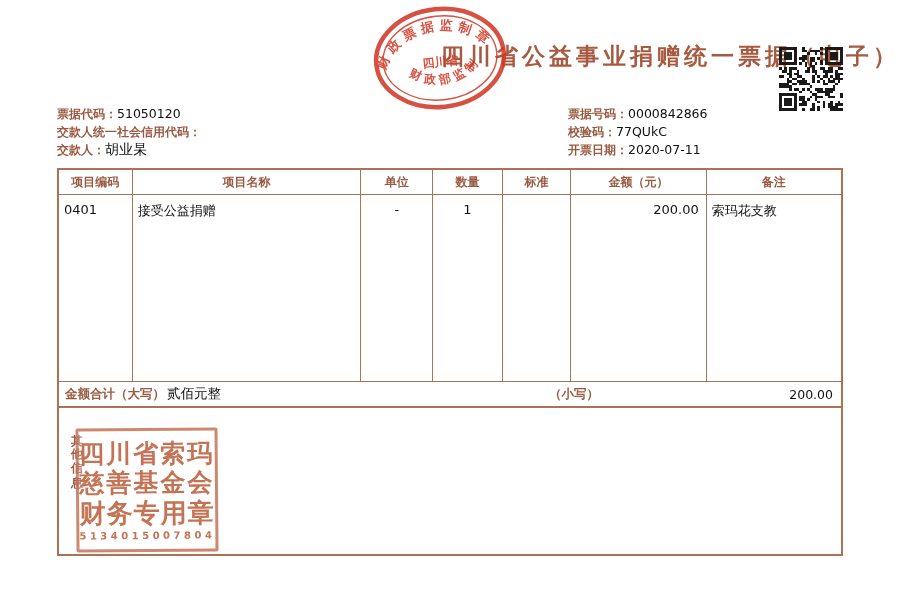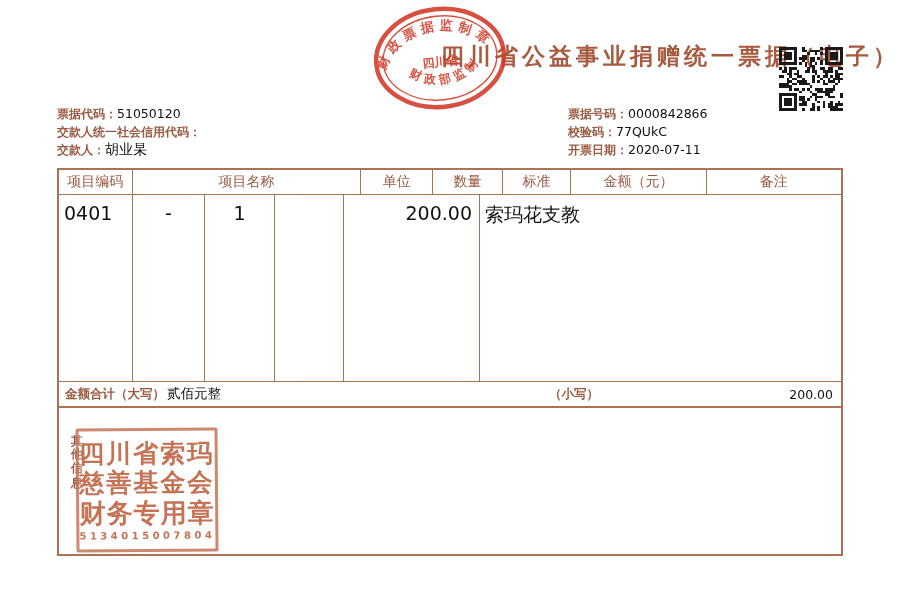--- a/index.html
+++ b/index.html
@@ -37,22 +37,22 @@
     position:absolute;left:57px;top:168px;width:786px;height:388px;
     border:2px solid var(--border-brown,#ab7354);box-sizing:border-box;
   }
   .tr{display:flex;box-sizing:border-box;}
   .th-row{height:25px;border-bottom:1px solid var(--border-brown,#ab7354);}
   .td-row{height:186px;}
   .cell{box-sizing:border-box;border-right:1px solid var(--border-brown,#ab7354);overflow:hidden;}
   .cell:last-child{border-right:none;}
   .th{display:flex;align-items:center;justify-content:center;
     color:var(--label-brown,#9a5a42);font-family:"Liberation Serif","DejaVu Serif",serif;
-    font-weight:normal;font-size:14px;}
-  .td{padding-top:7px;font-size:19px;color:var(--value-black,#111);}
+    font-weight:bold;font-size:12px;}
+  .td{padding-top:7px;font-size:13px;color:var(--value-black,#111);}
   .c0{width:74px;}.c1{width:230px;}.c2{width:72px;}.c3{width:70px;}
   .c4{width:69px;}.c5{width:136px;}.c6{width:135px;}
   .ta-l{padding-left:5px;text-align:left;}
   .ta-c{text-align:center;}
   .ta-r{padding-right:7px;text-align:right;}
   .total-row{
     position:relative;height:27px;border-top:1px solid var(--border-brown,#ab7354);
     border-bottom:2px solid var(--border-brown,#ab7354);
     display:flex;align-items:center;font-size:12.5px;box-sizing:border-box;
   }
@@ -431,20 +431,21 @@
       <div class="cell th c0">项目编码</div>
       <div class="cell th c1">项目名称</div>
       <div class="cell th c2">单位</div>
       <div class="cell th c3">数量</div>
       <div class="cell th c4">标准</div>
       <div class="cell th c5">金额（元）</div>
       <div class="cell th c6">备注</div>
     </div>
     <div class="tr td-row">
       <div class="cell td c0 ta-l">0401</div>
+      <div class="cell td c1 ta-l">接受公益捐赠</div>
       <div class="cell td c2 ta-c">-</div>
       <div class="cell td c3 ta-c">1</div>
       <div class="cell td c4 ta-c"></div>
       <div class="cell td c5 ta-r">200.00</div>
       <div class="cell td c6 ta-l">索玛花支教</div>
     </div>
     <div class="total-row">
       <span class="total-label">金额合计（大写）</span>
       <span class="total-upper">贰佰元整</span>
       <span class="total-small-label">（小写）</span>

